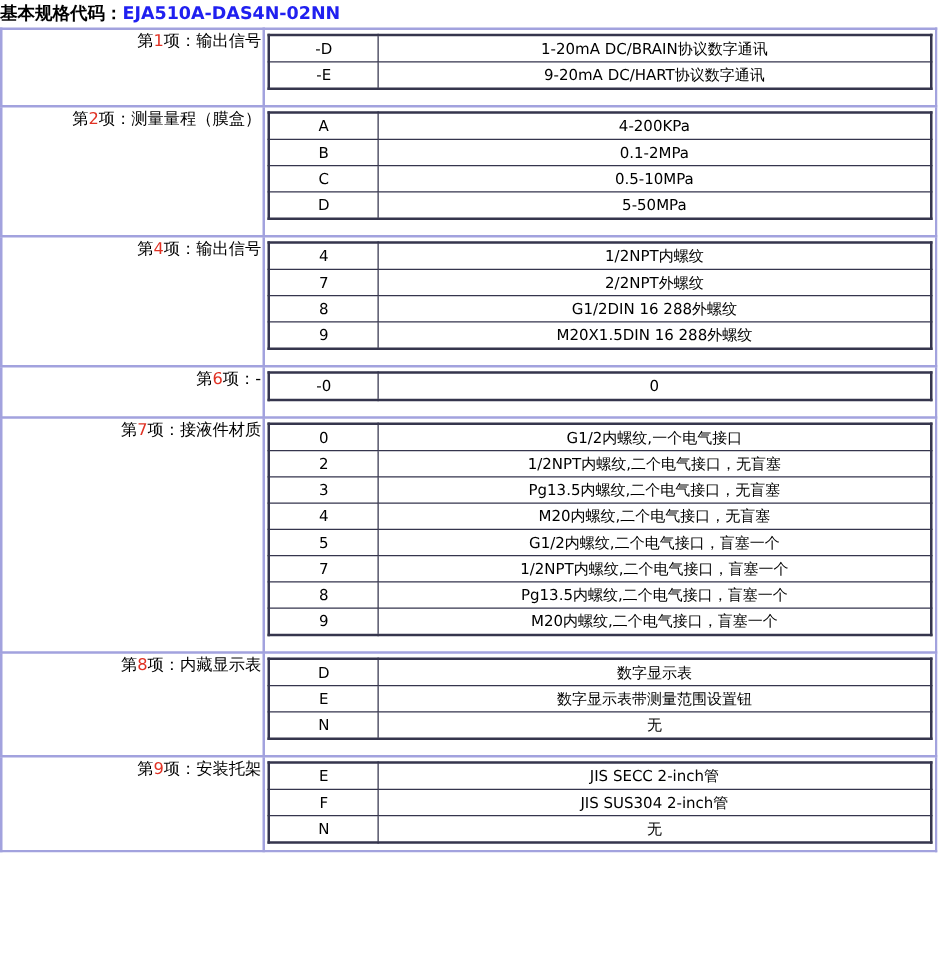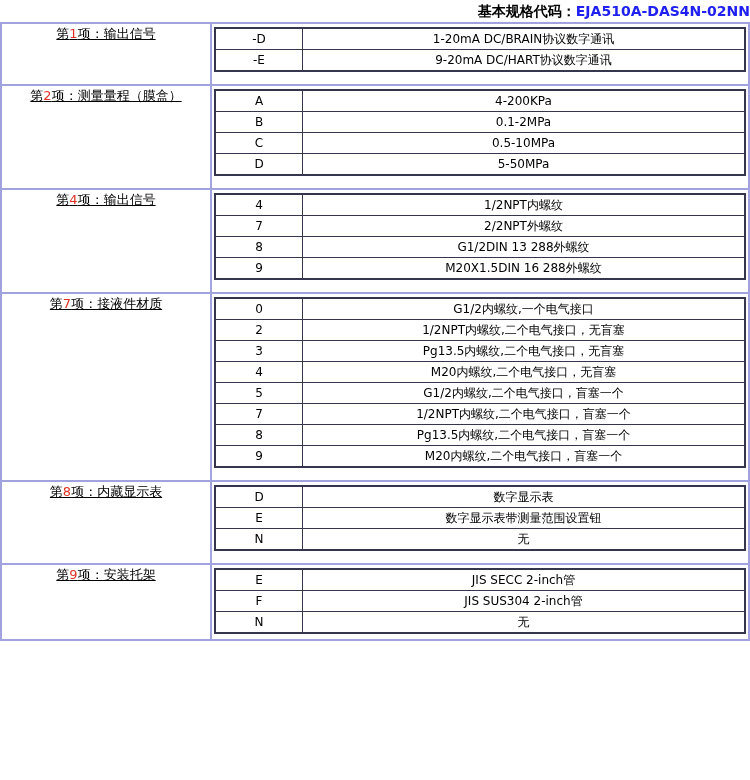--- a/index.html
+++ b/index.html
@@ -10,42 +10,41 @@
   }
   html,body{margin:0;padding:0;background:#ffffff;}
   body{
     width:750px;
     font-family:"DejaVu Sans","Liberation Sans",sans-serif;
     color:#000;
   }
   .title-bar{
     height:22px;
     line-height:22px;
-    text-align:right;
+    text-align:left;
     font-size:14px;
     font-weight:bold;
     white-space:nowrap;
   }
   .title-bar .code{color:var(--code-blue);}
   table.outer{
     width:750px;
     border-collapse:collapse;
     table-layout:fixed;
   }
   table.outer > tbody > tr > td{
     border:2px solid var(--outer-border);
     vertical-align:top;
   }
   td.label-cell{
     width:206px;
-    text-align:center;
+    text-align:right;
     vertical-align:middle;
     font-size:13px;
     line-height:17px;
-    text-decoration:underline;
   }
   .item-num{color:var(--num-red);}
   td.content-cell{
     padding:3px 2px 12px 2px;
   }
   table.outer > tbody > tr:last-child > td.content-cell{
     padding-bottom:5px;
   }
   table.inner{
     width:100%;
@@ -122,25 +121,38 @@
               <tr>
                 <td class="code-col">4</td>
                 <td>1/2NPT内螺纹</td>
               </tr>
               <tr>
                 <td class="code-col">7</td>
                 <td>2/2NPT外螺纹</td>
               </tr>
               <tr>
                 <td class="code-col">8</td>
-                <td>G1/2DIN 13 288外螺纹</td>
+                <td>G1/2DIN 16 288外螺纹</td>
               </tr>
               <tr>
                 <td class="code-col">9</td>
                 <td>M20X1.5DIN 16 288外螺纹</td>
+              </tr>
+            </tbody>
+          </table>
+        </td>
+      </tr>
+      <tr>
+        <td class="label-cell"><span>第</span><span class="item-num">6</span><span>项：-</span></td>
+        <td class="content-cell">
+          <table class="inner">
+            <tbody>
+              <tr>
+                <td class="code-col">-0</td>
+                <td>0</td>
               </tr>
             </tbody>
           </table>
         </td>
       </tr>
       <tr>
         <td class="label-cell"><span>第</span><span class="item-num">7</span><span>项：接液件材质</span></td>
         <td class="content-cell">
           <table class="inner">
             <tbody>

